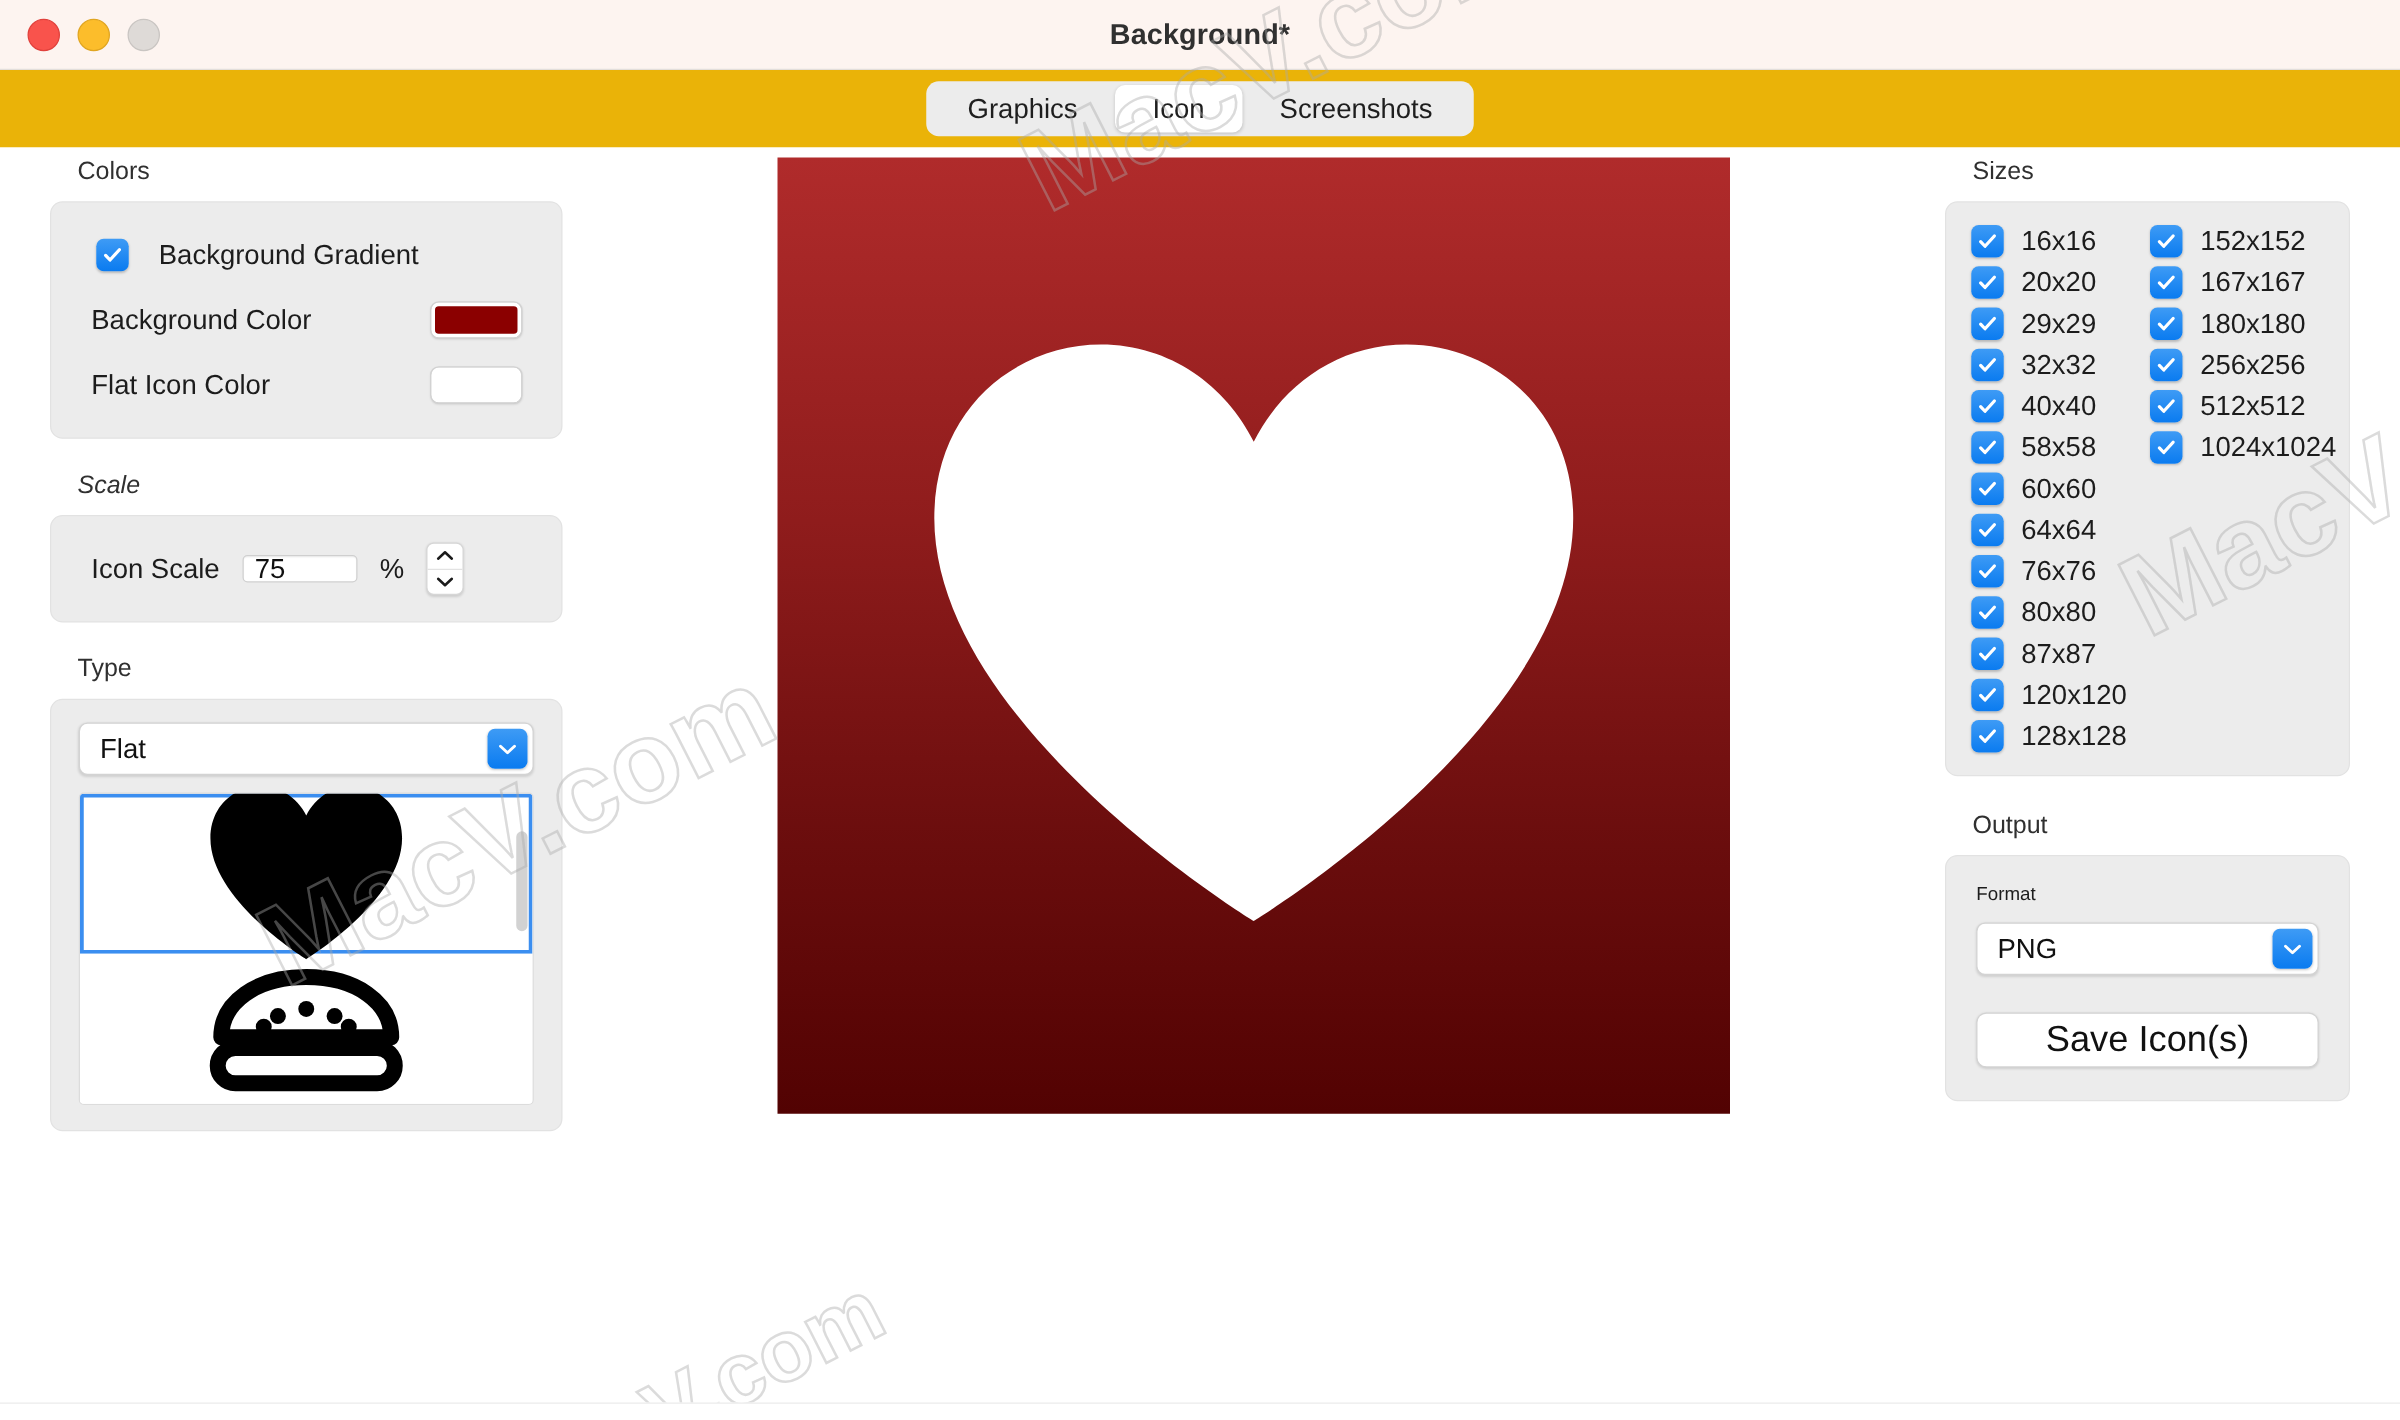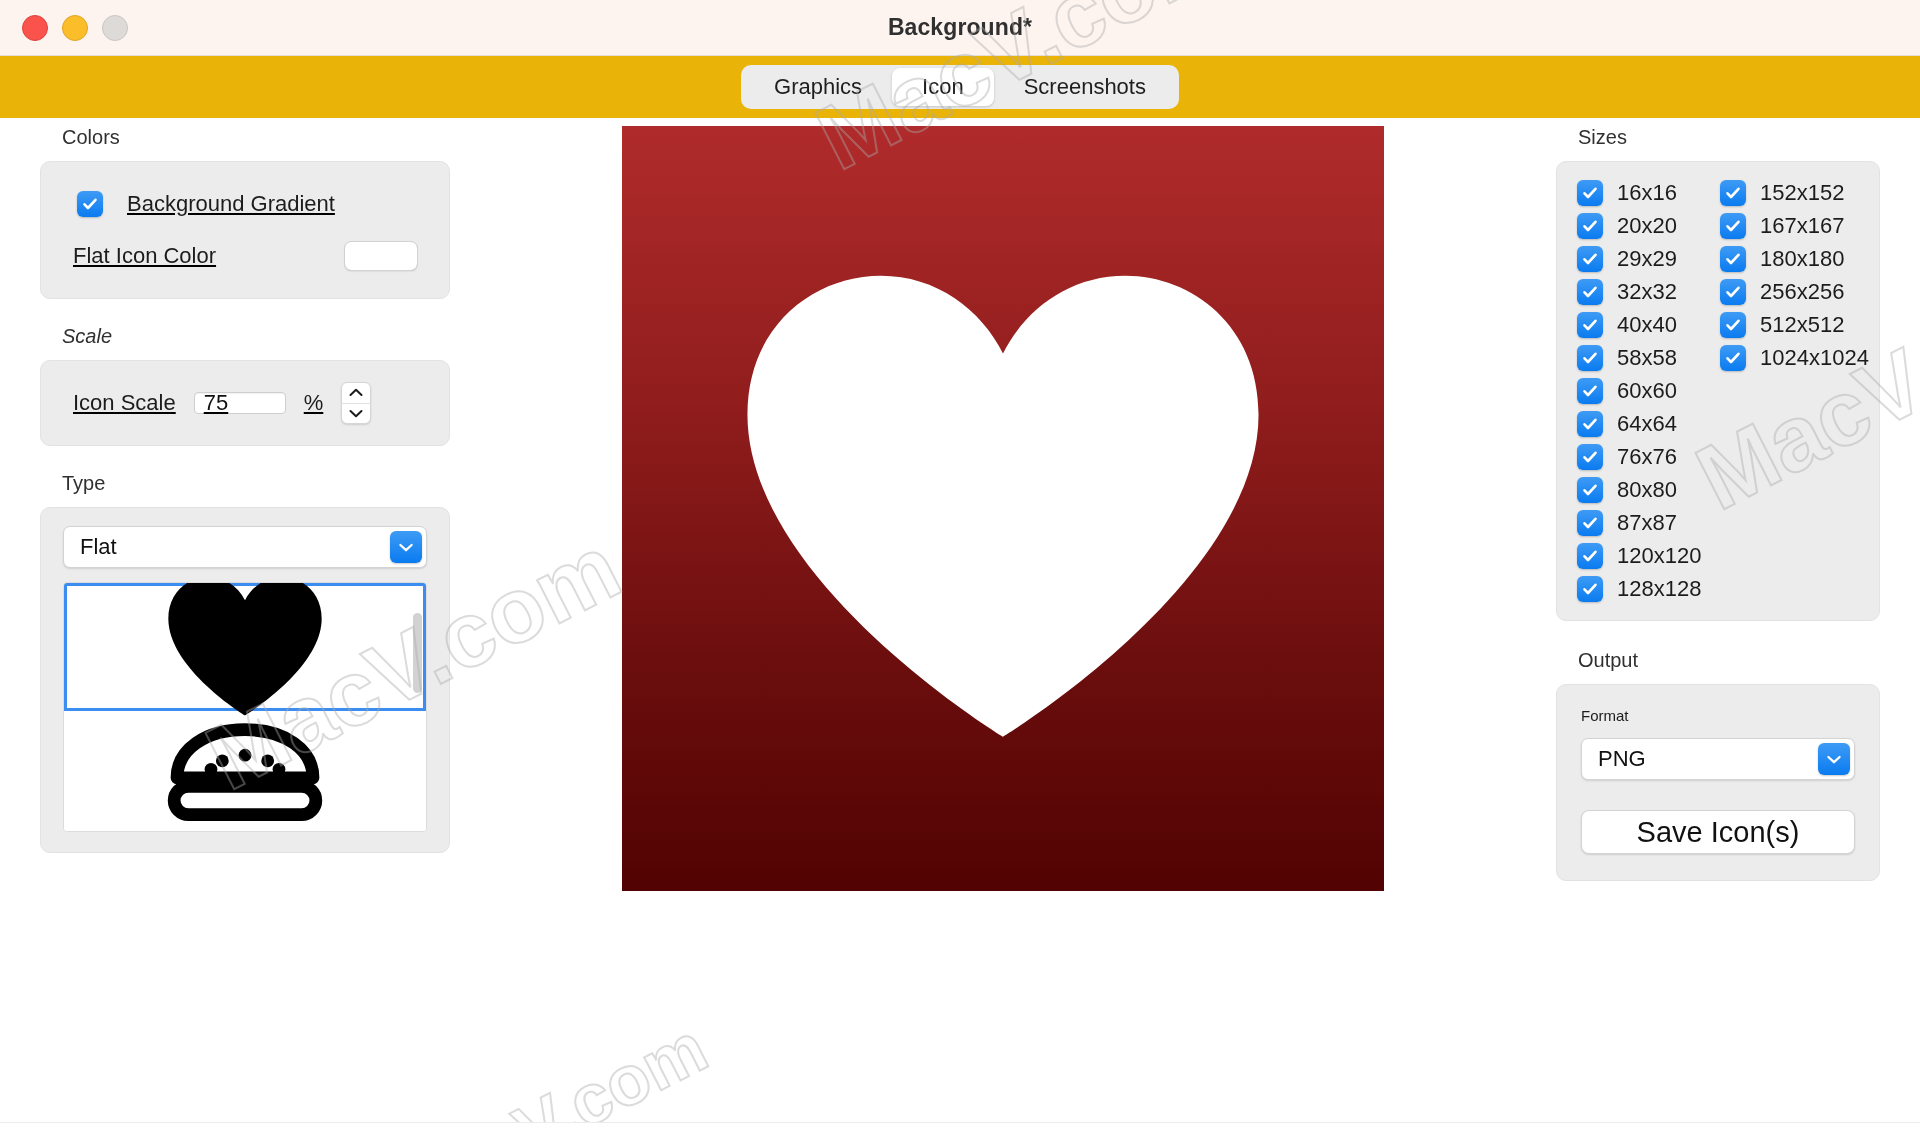--- a/index.html
+++ b/index.html
@@ -112,21 +112,20 @@
   .group-box {
     background: #ececec;
     border: 1px solid #e2e2e2;
     border-radius: 10px;
     padding: 16px 18px;
   }
   .row {
     display: flex;
     align-items: center;
     height: 52px;
-    text-decoration: underline;
   }
   .row-label {
     font-size: 22px;
     color: #1c1c1c;
   }
 
   
   .cb {
     width: 26px; height: 26px;
     border-radius: 6px;
@@ -357,20 +356,24 @@
 
       <div class="group-label">Colors</div>
       <div class="group-box">
         <div class="row" style="gap:24px;padding-left:18px;">
           <span class="cb">
             <svg width="18" height="18" viewBox="0 0 18 18">
                 <path d="M3.5 9.3 L7 13 L14.5 4.8" stroke="#fff" stroke-width="2.6" fill="none" stroke-linecap="round" stroke-linejoin="round"></path>
               </svg>
           </span>
           <span class="row-label">Background Gradient</span>
+        </div>
+        <div class="row" style="justify-content:space-between;padding:0 14px;">
+          <span class="row-label">Background Color</span>
+          <span class="swatch" style="background:#8B0000;"></span>
         </div>
         <div class="row" style="justify-content:space-between;padding:0 14px;">
           <span class="row-label">Flat Icon Color</span>
           <span class="swatch" style="background:#FFFFFF;"></span>
         </div>
       </div>
 
       <div class="group-label" style="margin-top:22px;font-style:italic;">Scale</div>
       <div class="group-box">
         <div class="row" style="gap:18px;padding-left:14px;">

